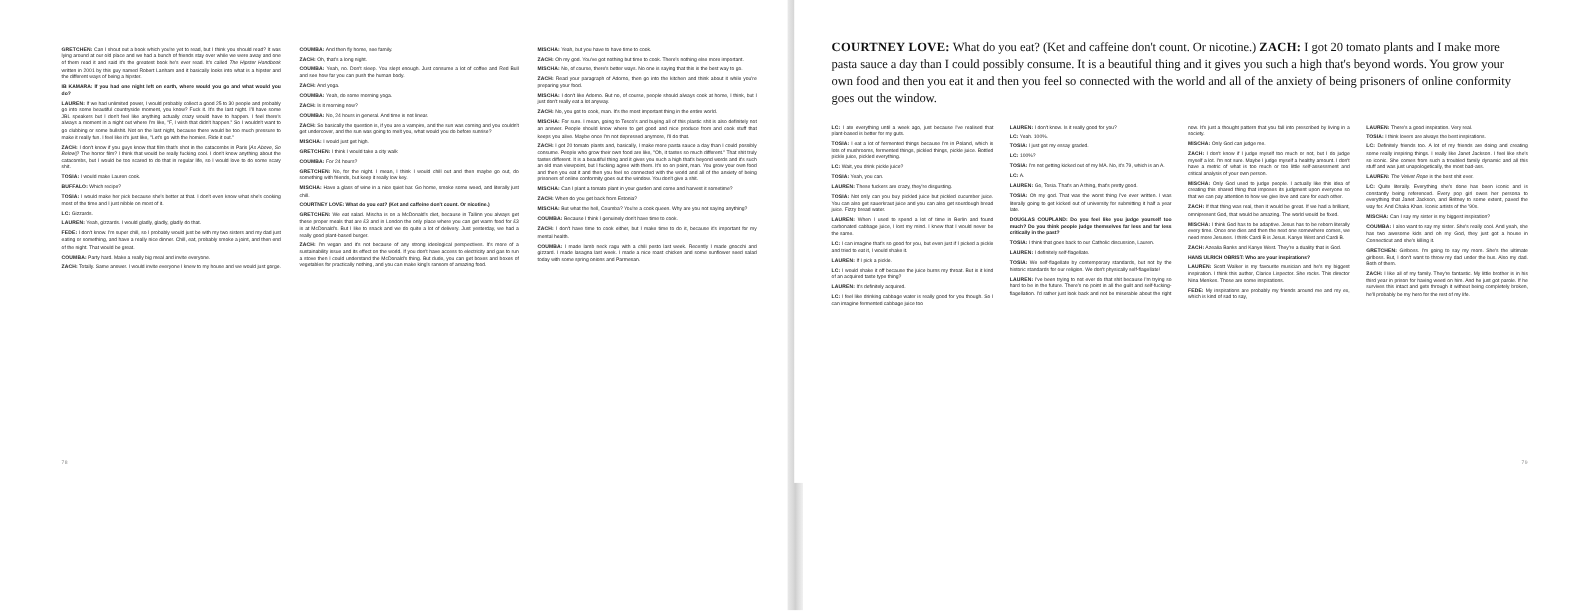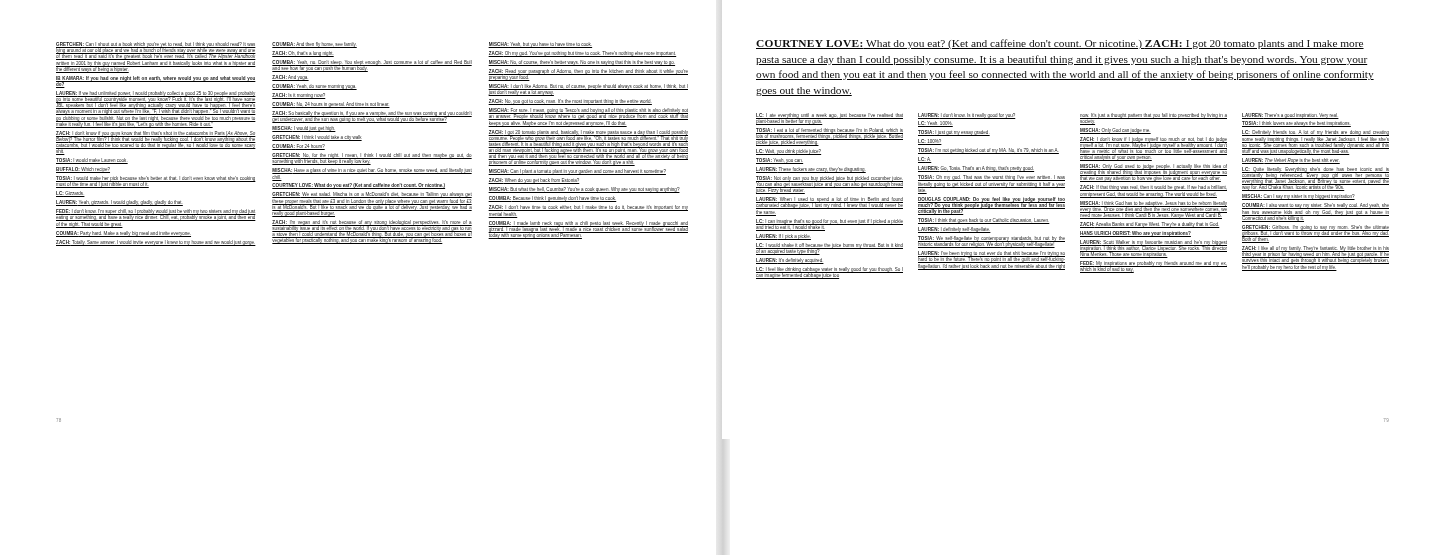--- a/index.html
+++ b/index.html
@@ -16,21 +16,20 @@
     position: relative;
     background: #ffffff;
     overflow: hidden;
     display: flex;
   }
   .page {
     position: relative;
     height: 439px;
     box-sizing: border-box;
     background: #ffffff;
-    text-decoration: underline;
   }
   .page-left {
     width: 722px;
     padding: 42px 34px 30px 56px;
   }
   .page-right {
     width: 723px;
     padding: 36px 56px 30px 34px;
   }
   .gutter {

